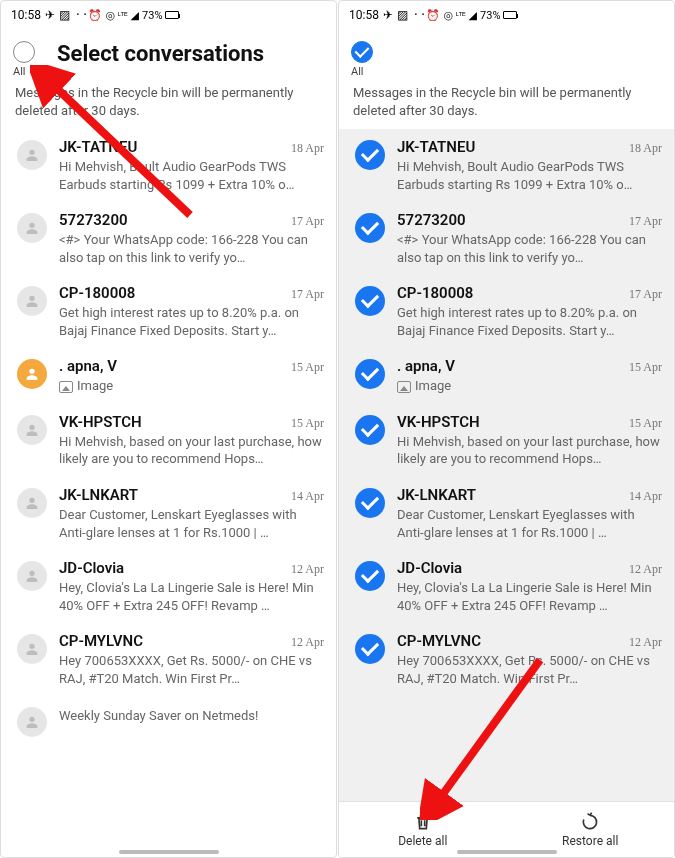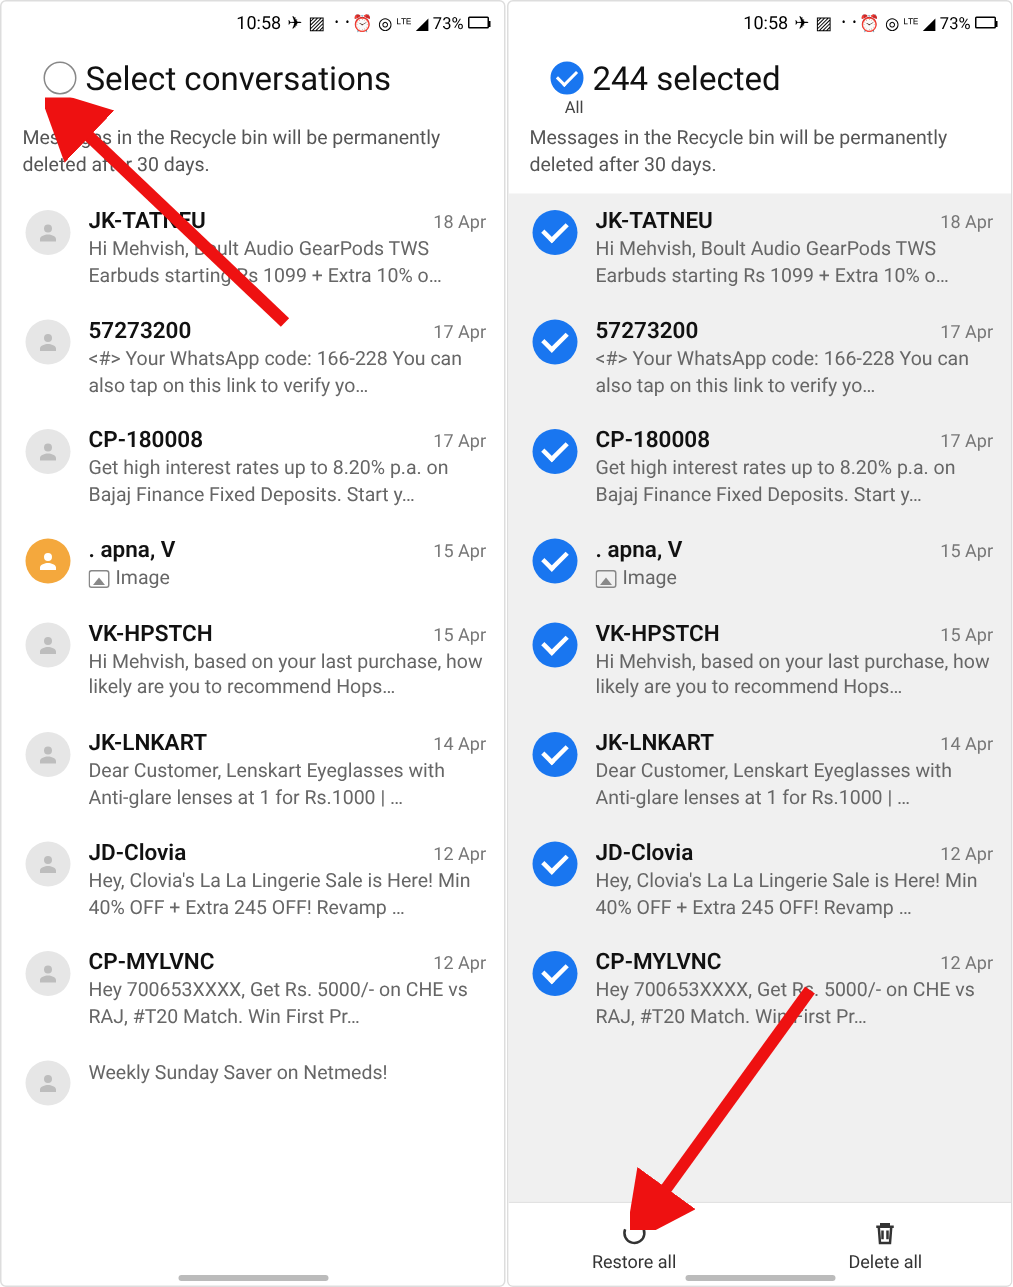--- a/index.html
+++ b/index.html
@@ -20,60 +20,60 @@
     display: flex;
     flex-direction: column;
     overflow: hidden;
     position: relative;
   }
   .panel + .panel { margin-left: 1px; }
   .status-bar {
     height: 28px;
     display: flex;
     align-items: center;
-    justify-content: flex-end;
+    justify-content: flex-start;
     padding: 0 10px;
     font-size: 12px;
     color: #000;
   }
   .status-left { display:flex; align-items:center; gap:4px; }
   .status-right { display:flex; align-items:center; gap:3px; font-size:11px; }
   .status-right .battery {
     width: 14px; height: 8px; border:1px solid #000; border-radius:1px; position:relative; display:inline-block;
   }
   .status-right .battery::after { content:""; position:absolute; right:-2px; top:2px; width:1px; height:4px; background:#000;}
   .status-right .battery .fill { background:#000; width:70%; height:100%; }
   .header-row {
     display:flex;
     align-items:flex-start;
     padding: 12px 12px 6px 12px;
   }
   .all-col {
     width: 38px;
     display:flex;
     flex-direction:column;
-    align-items:flex-end;
+    align-items:flex-start;
   }
   .all-checkbox {
     width: 22px; height:22px; border-radius:50%;
     border: 1.5px solid #888;
     background:#fff;
   }
   .all-checkbox.checked {
     background: #1976f0;
     border-color:#1976f0;
     position:relative;
   }
   .all-checkbox.checked::after {
     content:""; position:absolute; left:6px; top:2px; width:6px; height:11px;
     border-right:2.5px solid #fff; border-bottom:2.5px solid #fff; transform:rotate(45deg);
   }
   .all-label { font-size:11px; color:#444; margin-top:2px; }
   .header-title {
-    font-size: 22px; font-weight:400; color:#111; padding-top:0; padding-left:6px;
+    font-size: 22px; font-weight:700; color:#111; padding-top:0; padding-left:6px;
   }
   .subtext {
     font-size:13px; color:#555; padding: 0 14px 10px 14px; line-height:1.35;
   }
   .list {
     flex:1;
     overflow:hidden;
     display:flex;
     flex-direction:column;
   }
@@ -99,21 +99,21 @@
     display:flex; align-items:center; justify-content:center; margin-top:2px;
   }
   .checkmark::after {
     content:""; width:7px; height:13px;
     border-right:3px solid #fff; border-bottom:3px solid #fff;
     transform:translateY(-2px) rotate(45deg);
   }
   .row-body { flex:1; padding-left:8px; min-width:0; }
   .row-head { display:flex; justify-content:space-between; align-items:baseline; }
   .sender { font-size:15px; font-weight:600; color:#111; }
-  .date { font-size:12px; color:#777; white-space:nowrap; }
+  .date { font-size:12px; color:#777; white-space:nowrap;font-family:Liberation Serif, serif; }
   .preview {
     font-size:13px; color:#666; line-height:1.35; margin-top:2px;
     display:-webkit-box; -webkit-line-clamp:2; -webkit-box-orient:vertical; overflow:hidden;
   }
   .preview .img-icon {
     display:inline-block; width:14px; height:12px; border:1.2px solid #888; border-radius:2px;
     vertical-align:middle; margin-right:4px; position:relative;
   }
   .preview .img-icon::after {
     content:""; position:absolute; left:2px; bottom:1px; width:0; height:0;
@@ -331,21 +331,20 @@
       <span>73%</span>
       <span class="battery"><span class="fill"></span></span>
     </div>
   </div>
 
   <div class="header-row">
     <div class="all-col">
       <div class="all-checkbox checked"></div>
       <div class="all-label">All</div>
     </div>
-    <div class="header-title">244 selected</div>
   </div>
   <div class="subtext">Messages in the Recycle bin will be permanently deleted after 30 days.</div>
 
   <div class="list selected-bg" id="right-list">
       <div class="row">
         <div class="avatar-col">
           <div class="checkmark"></div>
         </div>
         <div class="row-body">
           <div class="row-head">
@@ -435,31 +434,31 @@
           <div class="row-head">
             <div class="sender">CP-MYLVNC</div>
             <div class="date">12 Apr</div>
           </div>
           <div class="preview">Hey 700653XXXX,   Get Rs. 5000/- on CHE vs RAJ,   #T20 Match.   Win First Pr…</div>
         </div>
       </div>
     </div>
 
   <div class="bottom-bar">
+    <div class="bottom-btn">
+      <svg viewBox="0 0 24 24">
+          <path fill="none" stroke="#333" stroke-width="2" d="M5 7h14 M9 7V5h6v2 M7 7l1 13h8l1-13 M10 10v7 M14 10v7"></path>
+        </svg>
+      <span>Delete all</span>
+    </div>
     <div class="bottom-btn">
       <svg viewBox="0 0 24 24">
           <path fill="none" stroke="#333" stroke-width="2" d="M12 4 a8 8 0 1 1 -7.5 5 M12 4 l-3 -2 M12 4 l2 -3"></path>
         </svg>
       <span>Restore all</span>
-    </div>
-    <div class="bottom-btn">
-      <svg viewBox="0 0 24 24">
-          <path fill="none" stroke="#333" stroke-width="2" d="M5 7h14 M9 7V5h6v2 M7 7l1 13h8l1-13 M10 10v7 M14 10v7"></path>
-        </svg>
-      <span>Delete all</span>
     </div>
   </div>
   <div class="gesture-bar"></div>
 </div>
 
 <div class="arrow" style="left:30px; top:65px;">
   <svg width="170" height="160">
     <defs>
         <marker id="ah1" markerWidth="10" markerHeight="10" refX="2" refY="3" orient="auto">
           <path d="M0,0 L6,3 L0,6 Z" fill="#e11"></path>

